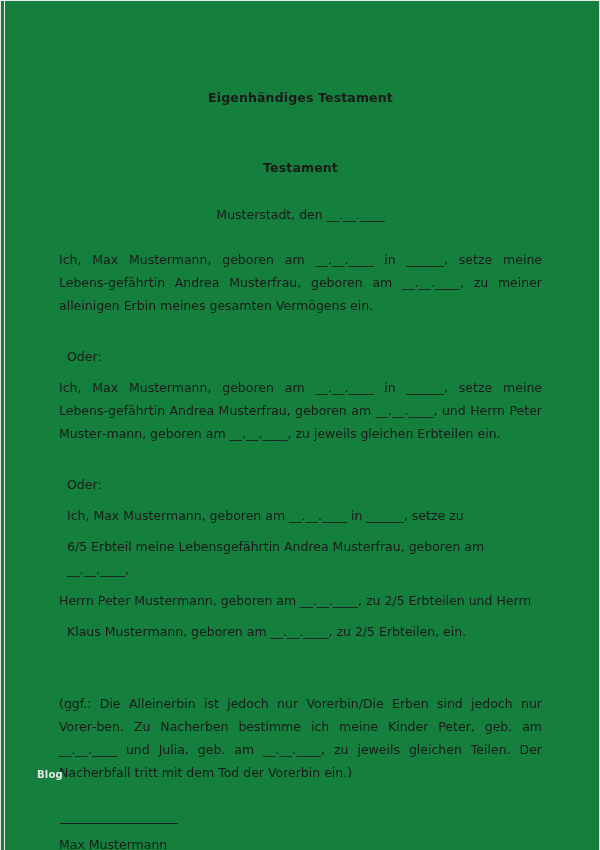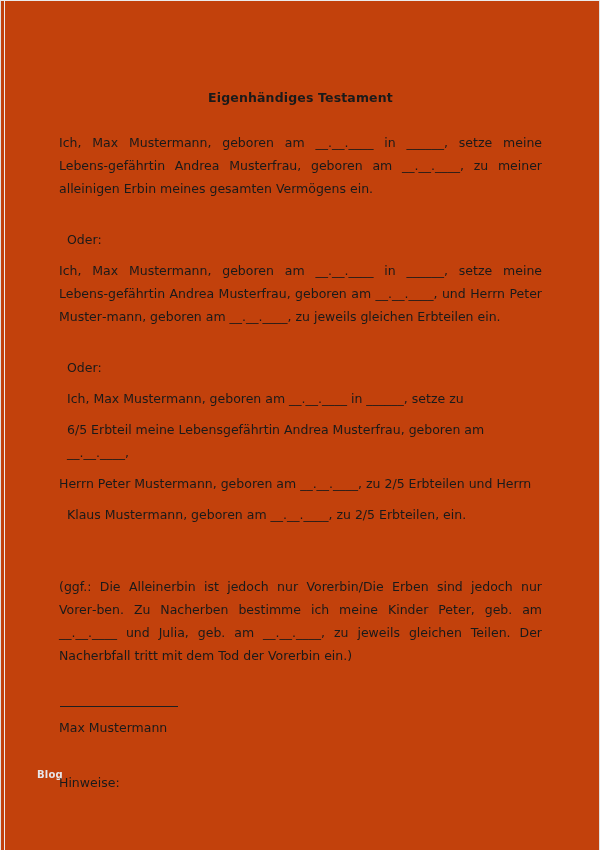--- a/index.html
+++ b/index.html
@@ -13,21 +13,21 @@
     background: #ffffff;
     font-family: "DejaVu Sans", sans-serif;
     overflow: hidden;
   }
 
   .page {
     position: relative;
     box-sizing: border-box;
     width: 600px;
     height: 850px;
-    background: #c2410c;
+    background: #15803d;
     border-left: 1px solid #e2e2e2;
     border-right: 1px solid #e2e2e2;
     border-top: 1px solid #ebebeb;
     overflow: hidden;
   }
 
   .page::before {
     content: "";
     position: absolute;
     left: 3px;
@@ -142,21 +142,23 @@
   }
 </style>
 </head>
 <body>
 
 <div class="page">
   <div class="page-inner">
 
     <h1 class="doc-title">Eigenhändiges Testament</h1>
 
+    <h2 class="doc-subtitle">Testament</h2>
 
+    <p class="date-line">Musterstadt, den __.__.____</p>
 
     <div class="block-gap-1">
       <p class="body-block">Ich, Max Mustermann, geboren am __.__.____ in ______, setze meine Lebens‑gefährtin Andrea Musterfrau, geboren am __.__.____, zu meiner alleinigen Erbin meines gesamten Vermögens  ein.</p>
     </div>
 
     <div class="block-gap-2">
       <p class="clause-label">Oder:</p>
       <p class="body-block">Ich, Max Mustermann, geboren am __.__.____ in ______, setze meine Lebens‑gefährtin Andrea Musterfrau, geboren am __.__.____, und Herrn Peter Muster‑mann, geboren am __.__.____, zu jeweils gleichen Erbteilen ein.</p>
     </div>
 

